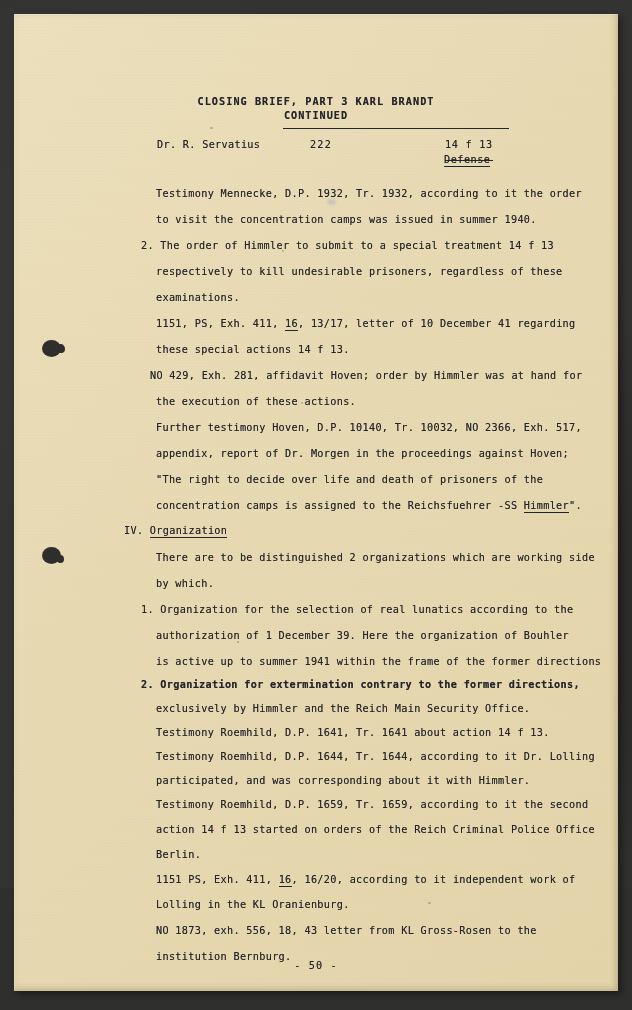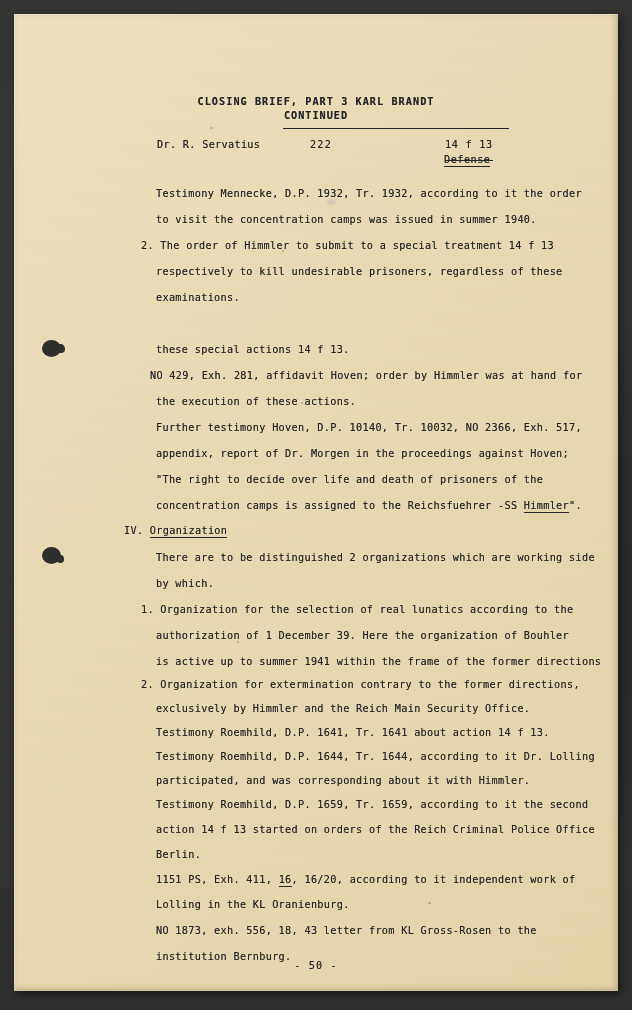--- a/index.html
+++ b/index.html
@@ -214,38 +214,39 @@
 
       <div class="case-no"><u>14 f 13</u></div>
       <div class="defense">Defense</div>
 
       <div class="ln" style="left:142px; top:175px;">Testimony Mennecke, D.P. 1932, Tr. 1932, according to it the order</div>
       <div class="ln" style="left:142px; top:201px;">to visit the concentration camps was issued in summer 1940.</div>
       <div class="ln" style="left:127px; top:227px;">2. The order of Himmler to submit to a special treatment 14 f 13</div>
       <div class="ln" style="left:142px; top:253px;">respectively to kill undesirable prisoners, regardless of these</div>
       <div class="ln" style="left:142px; top:279px;">examinations.</div>
 
+      <div class="ln" style="left:142px; top:305px;"><span>1151, PS, Exh. 411, </span><span class="uline">16</span><span>, 13/17, letter of 10 December 41 regarding</span></div>
 
       <div class="ln" style="left:142px; top:331px;">these special actions 14 f 13.</div>
       <div class="ln" style="left:136px; top:357px;">NO 429, Exh. 281, affidavit Hoven; order by Himmler was at hand for</div>
       <div class="ln" style="left:142px; top:383px;">the execution of these actions.</div>
       <div class="ln" style="left:142px; top:409px;">Further testimony Hoven, D.P. 10140, Tr. 10032, NO 2366, Exh. 517,</div>
       <div class="ln" style="left:142px; top:435px;">appendix, report of Dr. Morgen in the proceedings against Hoven;</div>
       <div class="ln" style="left:142px; top:461px;">"The right to decide over life and death of prisoners of the</div>
 
       <div class="ln" style="left:142px; top:487px;"><span>concentration camps is assigned to the Reichsfuehrer -SS </span><span class="uline">Himmler</span><span>".</span></div>
 
       <div class="ln" style="left:110px; top:512px;"><span>IV. </span><span class="uline">Organization</span></div>
 
       <div class="ln" style="left:142px; top:539px;">There are to be distinguished 2 organizations which are working side</div>
       <div class="ln" style="left:142px; top:565px;">by which.</div>
       <div class="ln" style="left:127px; top:591px;">1. Organization for the selection of real lunatics according to the</div>
       <div class="ln" style="left:142px; top:617px;">authorization of 1 December 39. Here the organization of Bouhler</div>
       <div class="ln" style="left:142px; top:643px;">is active up to summer 1941 within the frame of the former directions</div>
-      <div class="ln" style="left:127px; top:666px;">2. Organization for extermination contrary to the former directions,</div>
+      <div class="ln" style="left:127px; top:666px;font-weight:bold;">2. Organization for extermination contrary to the former directions,</div>
       <div class="ln" style="left:142px; top:690px;">exclusively by Himmler and the Reich Main Security Office.</div>
       <div class="ln" style="left:142px; top:714px;">Testimony Roemhild, D.P. 1641, Tr. 1641 about action 14 f 13.</div>
       <div class="ln" style="left:142px; top:738px;">Testimony Roemhild, D.P. 1644, Tr. 1644, according to it Dr. Lolling</div>
       <div class="ln" style="left:142px; top:762px;">participated, and was corresponding about it with Himmler.</div>
       <div class="ln" style="left:142px; top:786px;">Testimony Roemhild, D.P. 1659, Tr. 1659, according to it the second</div>
       <div class="ln" style="left:142px; top:811px;">action 14 f 13 started on orders of the Reich Criminal Police Office</div>
       <div class="ln" style="left:142px; top:836px;">Berlin.</div>
 
       <div class="ln" style="left:142px; top:861px;"><span>1151 PS, Exh. 411, </span><span class="uline">16</span><span>, 16/20, according to it independent work of</span></div>
 

